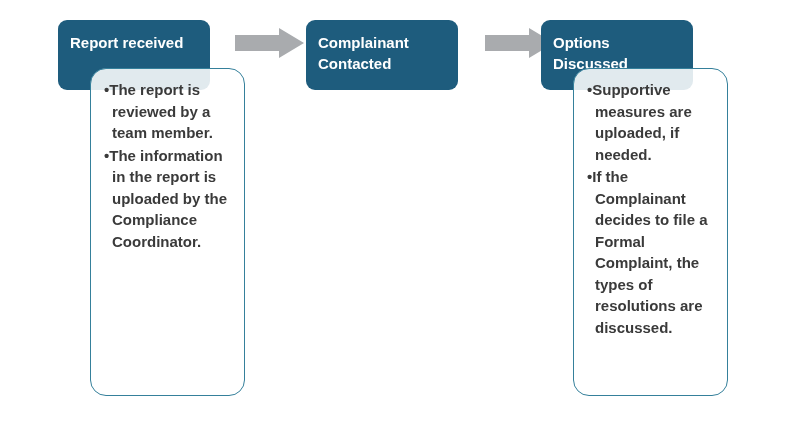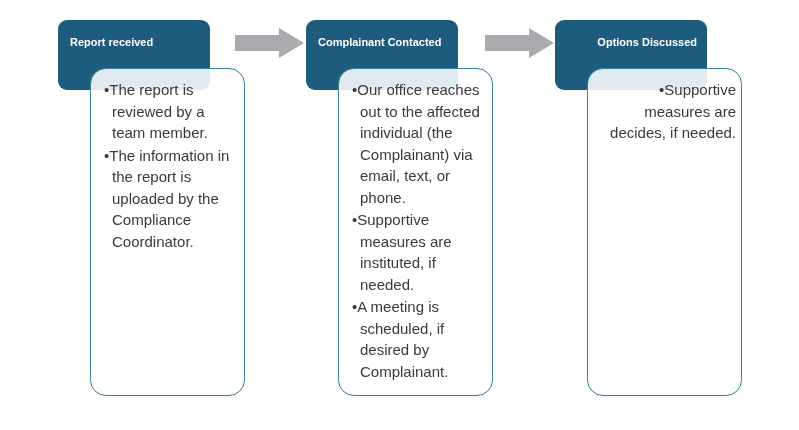--- a/index.html
+++ b/index.html
@@ -18,46 +18,46 @@
   }
   .canvas{position:absolute;left:0;top:0;width:799px;height:430px;background:var(--page-bg);}
   .step{position:absolute;top:20px;width:188px;height:380px;}
   .step-header{
     position:absolute;left:0;top:0;width:152px;height:70px;
     background:var(--header-fill);
     border-radius:9px;
     box-sizing:border-box;
     padding:12px 10px 0 12px;
     color:var(--title-text);
-    font-size:11px;line-height:21px;font-weight:600;
+    font-size:15px;line-height:21px;font-weight:600;
     z-index:1;
   }
   .step-box{
     position:absolute;left:32px;top:48px;width:155px;height:328px;
     background:rgba(255,255,255,0.87);
     border:1.5px solid var(--box-border);
     border-radius:16px;
     box-sizing:border-box;
     z-index:2;
   }
   .bullet-list{
     margin:0;padding:10px 5px 0 13px;
     list-style:none;
     color:var(--body-text);
-    font-size:15px;line-height:21.5px;
+    font-size:15px;line-height:21.5px;font-weight:bold;
   }
   .bullet-list li{
     padding-left:8px;text-indent:-8px;margin:0 0 1px 0;
   }
   .bullet-list li::before{content:"\2022";}
   .flow-arrow{position:absolute;top:27px;width:70px;height:32px;z-index:0;}
   .flow-arrow svg{display:block;width:70px;height:32px;}
   #step-1{left:58px;}
   #step-2{left:306px;}
-  #step-3{left:555px;text-align:right;}
+  #step-3{left:541px;}
   #arrow-1{left:235px;}
   #arrow-2{left:485px;}
 </style>
 </head>
 <body>
 
 <div class="canvas">
 
   <div class="step" id="step-1">
     <div class="step-header">
@@ -74,39 +74,33 @@
   <div class="flow-arrow" id="arrow-1">
     <svg viewBox="0 0 70 32" xmlns="http://www.w3.org/2000/svg" aria-hidden="true">
       <polygon points="0,8 44,8 44,1 69,16 44,31 44,24 0,24" fill="var(--arrow-fill)"></polygon>
     </svg>
   </div>
 
   <div class="step" id="step-2">
     <div class="step-header">
       <span>Complainant Contacted</span>
     </div>
-    <div class="step-box">
-      <ul class="bullet-list">
-        <li>Our office reaches out to the affected individual (the Complainant) via email, text, or phone.</li>
-        <li>Supportive measures are instituted, if needed.</li>
-        <li>A meeting is scheduled, if desired by Complainant.</li>
-      </ul>
-    </div>
   </div>
 
   <div class="flow-arrow" id="arrow-2">
     <svg viewBox="0 0 70 32" xmlns="http://www.w3.org/2000/svg" aria-hidden="true">
       <polygon points="0,8 44,8 44,1 69,16 44,31 44,24 0,24" fill="var(--arrow-fill)"></polygon>
     </svg>
   </div>
 
   <div class="step" id="step-3">
     <div class="step-header">
       <span>Options Discussed</span>
     </div>
     <div class="step-box">
       <ul class="bullet-list">
-        <li>Supportive measures are decides, if needed.</li>
+        <li>Supportive measures are uploaded, if needed.</li>
+        <li>If the Complainant decides to file a Formal Complaint, the types of resolutions are discussed.</li>
       </ul>
     </div>
   </div>
 
 </div>
 
 </body></html>

